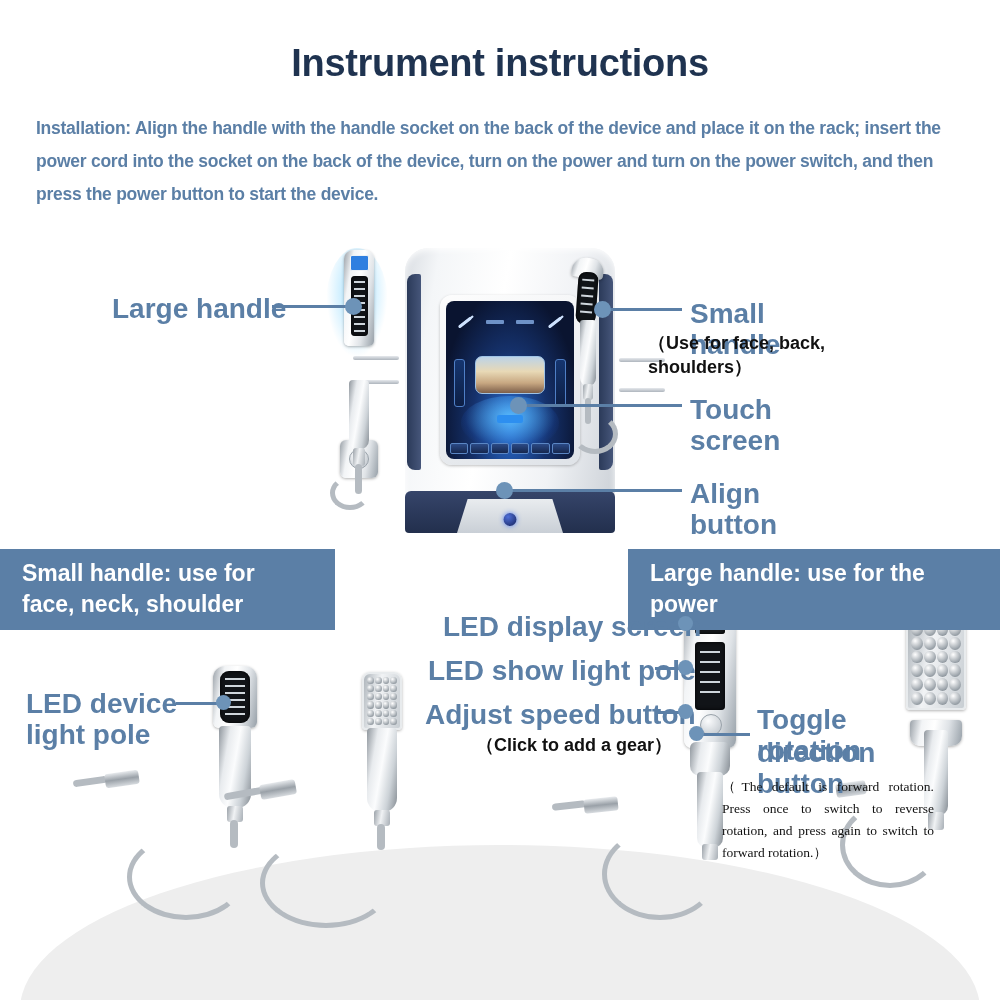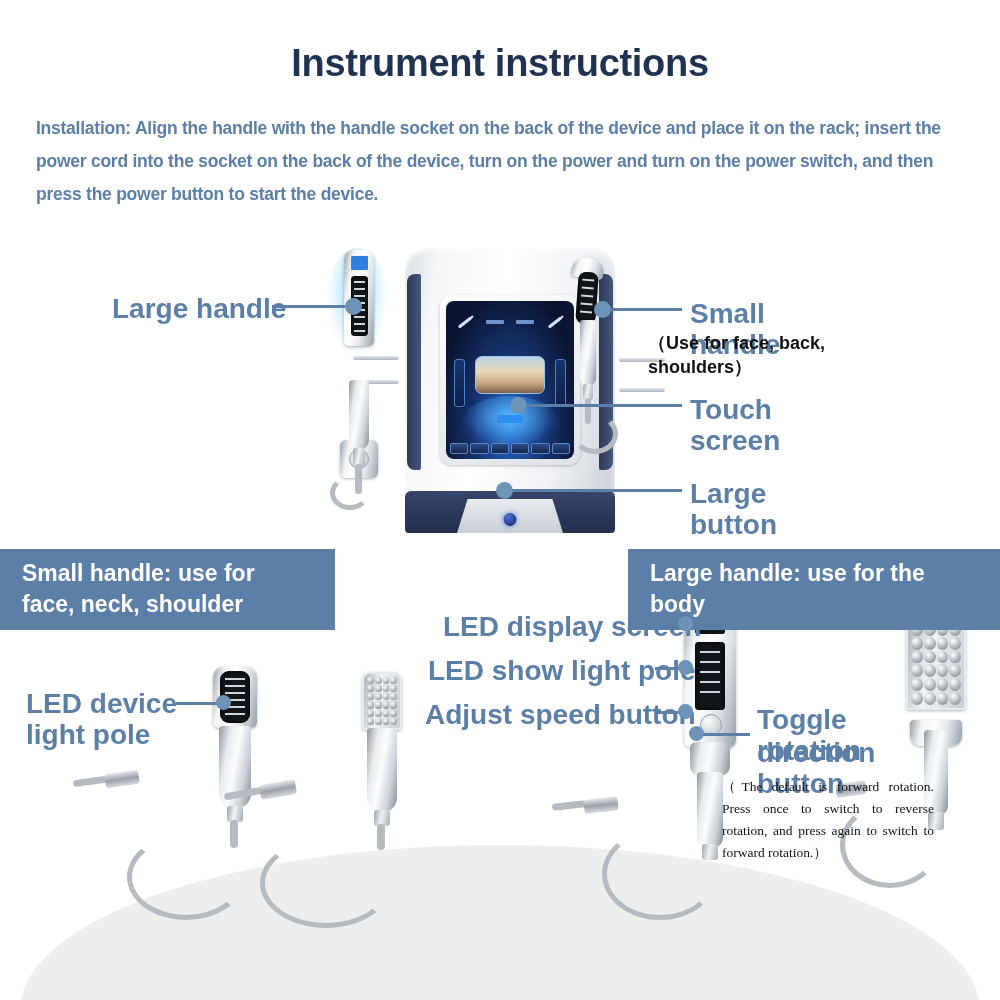--- a/index.html
+++ b/index.html
@@ -263,26 +263,26 @@
 
   <div class="lbl big" style="left:690px; top:298px;">Small handle</div>
   <div class="sub" style="left:648px; top:331px;">（Use for face, back, shoulders）</div>
   <div class="line" style="left:610px; top:308px; width:72px;"></div>
   <div class="dot" style="left:594px; top:301px;"></div>
 
   <div class="lbl big" style="left:690px; top:394px;">Touch screen</div>
   <div class="line" style="left:526px; top:404px; width:156px;"></div>
   <div class="dot" style="left:510px; top:397px;"></div>
 
-  <div class="lbl big" style="left:690px; top:478px;">Large button</div>
+  <div class="lbl big" style="left:690px; top:478px;">Align button</div>
   <div class="line" style="left:512px; top:489px; width:170px;"></div>
   <div class="dot" style="left:496px; top:482px;"></div>
 
   <div class="banner" style="left:0; top:549px; width:335px;">Small handle: use for face, neck, shoulder</div>
-  <div class="banner" style="left:628px; top:549px; width:372px;">Large handle: use for the body</div>
+  <div class="banner" style="left:628px; top:549px; width:372px;">Large handle: use for the power</div>
 
   <div class="lbl big" style="left:26px; top:688px; white-space:pre-line;">LED device
 light pole</div>
   <div class="line" style="left:176px; top:702px; width:52px;"></div>
   <div class="dot sm" style="left:216px; top:695px;"></div>
 
   <div class="h-wrap" style="left:205px; top:666px; width:60px; height:200px;">
     <div class="h-top" style="left:8px; top:0; width:44px; height:62px; border-radius:12px 12px 6px 6px;">
       <div class="h-led" style="left:7px; top:5px; width:30px; height:52px; border-radius:9px;">
         <i style="top:7px"></i>
@@ -338,20 +338,21 @@
 
   <div class="lbl big" style="left:443px; top:611px;">LED display screen</div>
   <div class="line" style="left:655px; top:623px; width:36px;"></div>
   <div class="dot sm" style="left:678px; top:616px;"></div>
 
   <div class="lbl big" style="left:428px; top:655px;">LED show light pole</div>
   <div class="line" style="left:655px; top:667px; width:36px;"></div>
   <div class="dot sm" style="left:678px; top:660px;"></div>
 
   <div class="lbl big" style="left:425px; top:699px;">Adjust speed button</div>
+  <div class="sub" style="left:476px; top:733px;">（Click to add a gear）</div>
   <div class="line" style="left:655px; top:711px; width:36px;"></div>
   <div class="dot sm" style="left:678px; top:704px;"></div>
 
   <div class="lbl big" style="left:757px; top:737px;">direction button</div>
   <div class="lbl big" style="left:757px; top:704px;">Toggle rotation</div>
   <div class="line" style="left:700px; top:733px; width:50px;"></div>
   <div class="dot sm" style="left:689px; top:726px;"></div>
   <div class="para" style="left:722px; top:776px; width:212px;">（The default is forward rotation. Press once to switch to reverse rotation, and press again to switch to forward rotation.）</div>
 
   <div class="h-wrap" style="left:676px; top:600px; width:76px; height:260px;">

